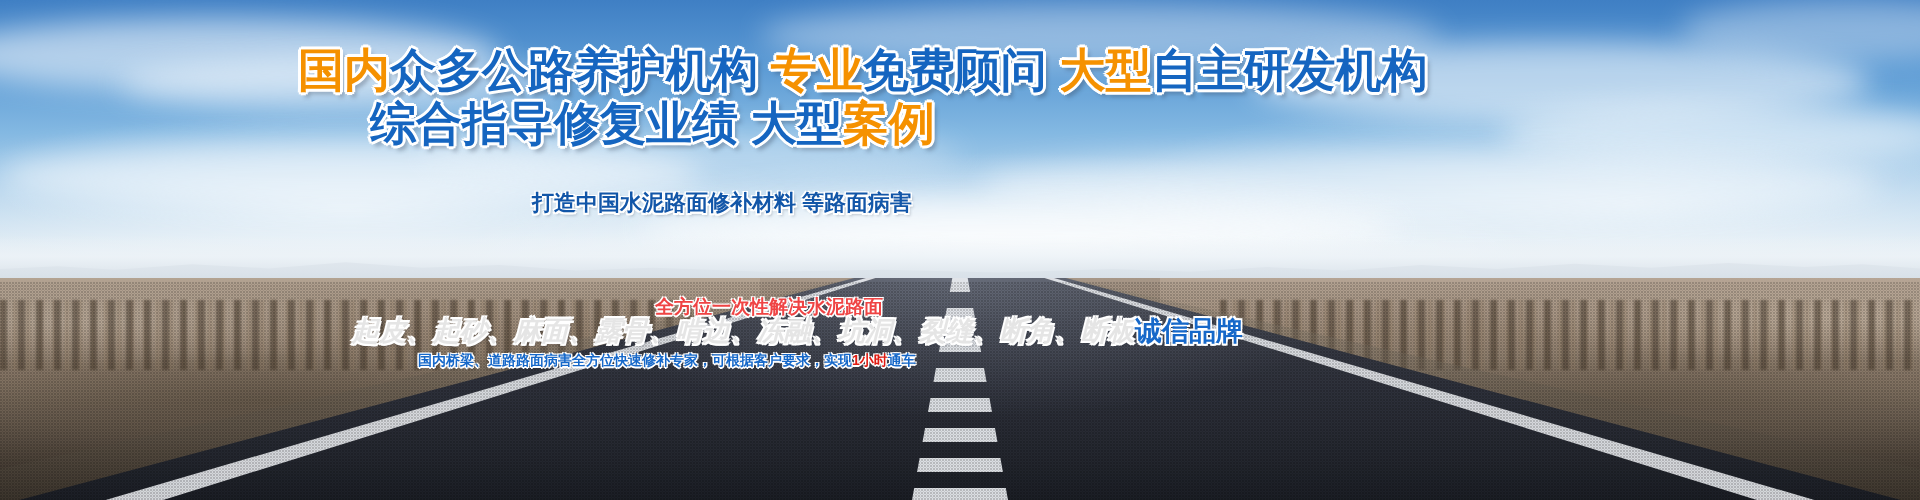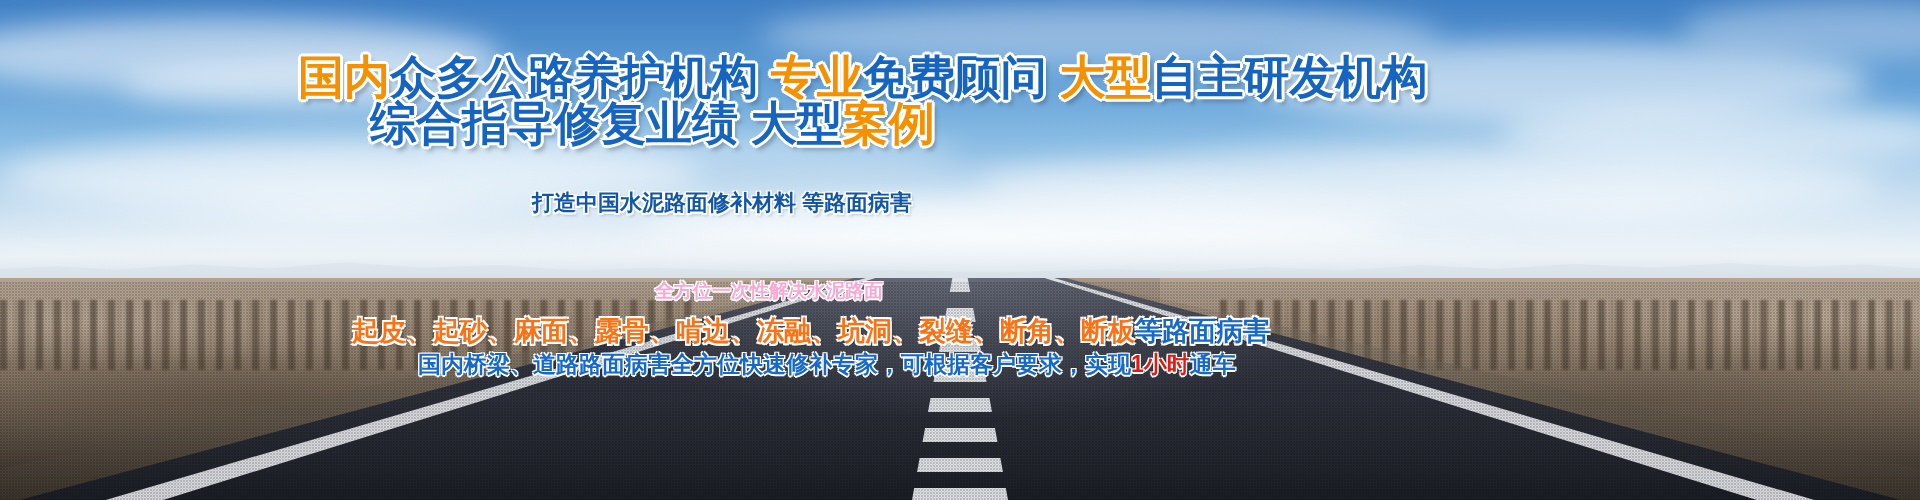--- a/index.html
+++ b/index.html
@@ -122,43 +122,43 @@
   .hl{
     font-weight:bold;font-size:46px;letter-spacing:0px;line-height:1;
     text-shadow:
       -2px -2px 0 #ffffff, 2px -2px 0 #ffffff, -2px 2px 0 #ffffff, 2px 2px 0 #ffffff,
       0 -3px 0 #ffffff, 0 3px 0 #ffffff, -3px 0 0 #ffffff, 3px 0 0 #ffffff,
       4px 5px 4px rgba(40,50,70,.35);
   }
   .blue{color:#1565c0;}
   .orange{color:#f59100;}
   .red{color:#e01b12;}
-  #hl1{left:265px;top:54px;padding-left:33px;}
+  #hl1{left:265px;top:47px;padding-left:33px;}
   #hl2{left:370px;top:100px;}
 
   .sub{
     font-weight:bold;font-size:22px;line-height:1;color:#1256a8;
     text-shadow:-1.5px -1.5px 0 #fff,1.5px -1.5px 0 #fff,-1.5px 1.5px 0 #fff,1.5px 1.5px 0 #fff,0 2px 0 #fff,2px 3px 3px rgba(40,50,70,.30);
   }
   #sub1{left:532px;top:192px;}
   #sub2{left:532px;top:226px;}
 
   .bot{font-weight:bold;line-height:1;}
   #bot1{
-    left:655px;top:281px;font-size:19px;color:#f9a8d4;
+    left:655px;top:297px;font-size:19px;color:#ef4444;
     text-shadow:-1.2px -1.2px 0 #fff,1.2px -1.2px 0 #fff,-1.2px 1.2px 0 #fff,1.2px 1.2px 0 #fff,0 1.6px 0 #fff;
   }
   #bot2{
     left:352px;top:318px;font-size:27px;
     text-shadow:-1.6px -1.6px 0 #fff,1.6px -1.6px 0 #fff,-1.6px 1.6px 0 #fff,1.6px 1.6px 0 #fff,0 2.2px 0 #fff,2px 2px 3px rgba(20,30,50,.35);
   }
-  #bot2 .orange{color:#f97316;}
+  #bot2 .orange{color:#e5e5e5;font-style:italic;}
   #bot2 .blue{color:#1668c9;}
   #bot3{
-    left:418px;top:353px;font-size:23px;
+    left:418px;top:353px;font-size:14px;
     text-shadow:-1.2px -1.2px 0 #fff,1.2px -1.2px 0 #fff,-1.2px 1.2px 0 #fff,1.2px 1.2px 0 #fff,0 1.6px 0 #fff;
   }
   #bot3 .blue{color:#1668c9;}
   #bot3 .red{color:#e01b12;}
 </style>
 </head>
 <body>
 
 <div id="banner">
 
@@ -198,20 +198,20 @@
 
   <div class="txt hl" id="hl2">
     <span class="blue">综合指导修复业绩</span><span class="blue">  </span><span class="blue">大型</span><span class="orange">案例</span>
   </div>
 
   <div class="txt sub" id="sub1">打造中国水泥路面修补材料   等路面病害</div>
 
   <div class="txt bot" id="bot1">全方位一次性解决水泥路面</div>
 
   <div class="txt bot" id="bot2">
-    <span class="orange">起皮、起砂、麻面、露骨、啃边、冻融、坑洞、裂缝、断角、断板</span><span class="blue">等路面病害</span>
+    <span class="orange">起皮、起砂、麻面、露骨、啃边、冻融、坑洞、裂缝、断角、断板</span><span class="blue">诚信品牌</span>
   </div>
 
   <div class="txt bot" id="bot3">
     <span class="blue">国内桥梁、道路路面病害全方位快速修补专家，可根据客户要求，实现</span><span class="red">1小时</span><span class="blue">通车</span>
   </div>
 
 </div>
 
 </body></html>

